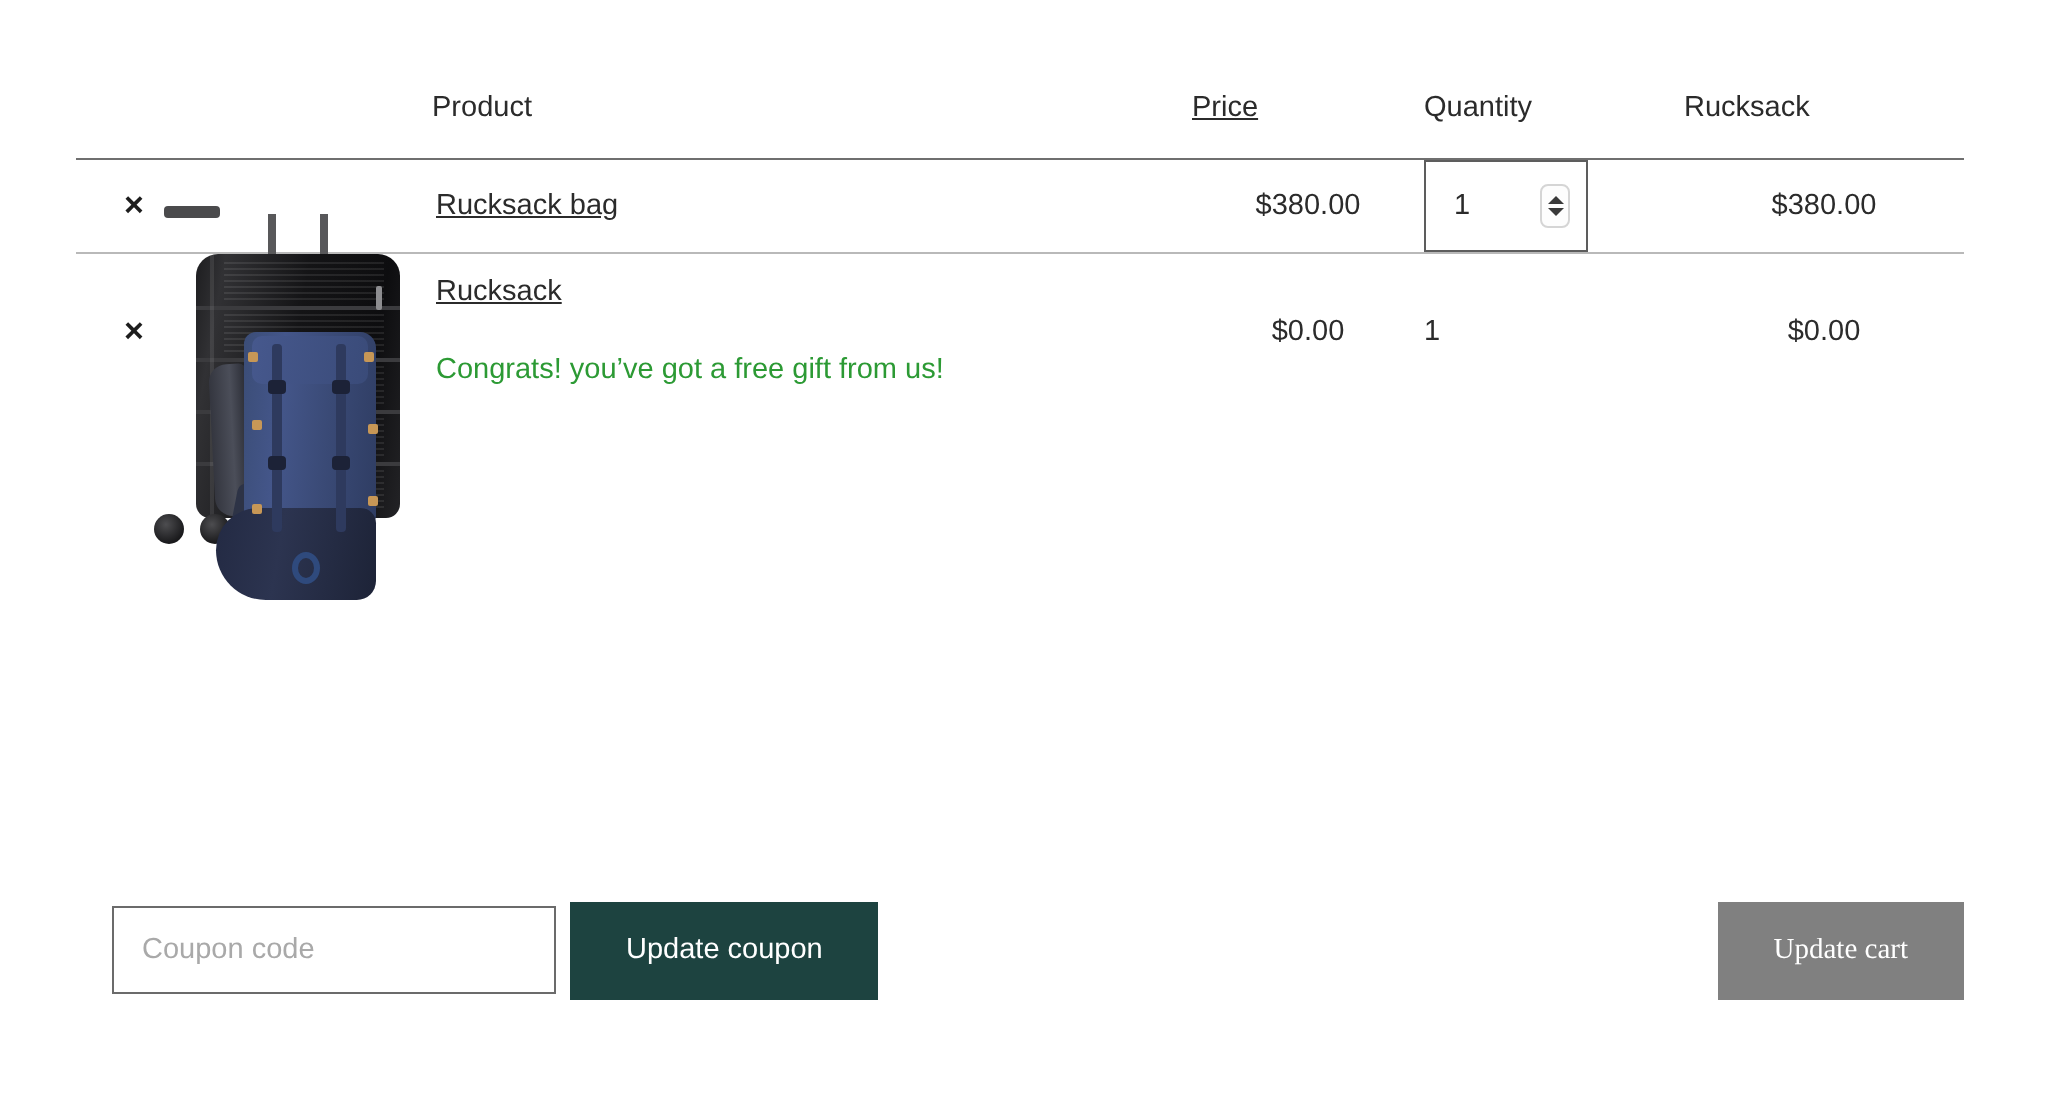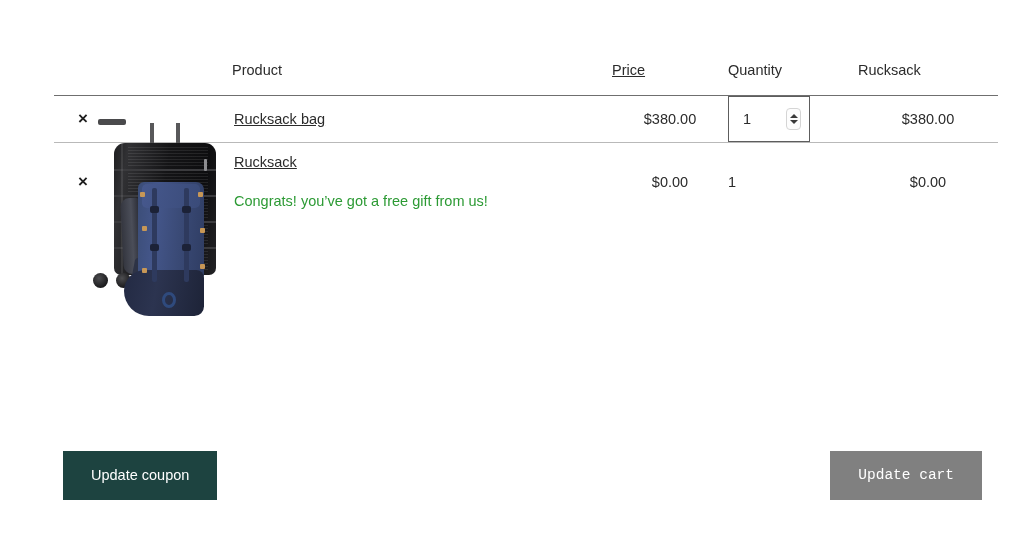--- a/index.html
+++ b/index.html
@@ -15,21 +15,21 @@
   body {
     font-family: "Liberation Sans", sans-serif;
     color: #2b2b2b;
     -webkit-font-smoothing: antialiased;
   }
 
   .cart-wrap {
     position: relative;
     width: 1024px;
     height: 415px;
-    padding: 16px;
+    padding: 0;
   }
 
   
   table.cart-table {
     width: 944px;
     margin: 0 0 0 38px;
     border-collapse: collapse;
     table-layout: fixed;
   }
 
@@ -368,21 +368,21 @@
   }
   .spacer { flex: 1 1 auto; }
   .update-btn {
     height: 49px;
     padding: 0 28px;
     background: #808080;
     color: #ffffff;
     border: none;
     font-size: 14.5px;
     cursor: default;
-    font-family: Liberation Mono, monospace;
+    font-family: Liberation Serif, serif;
     white-space: nowrap;
     margin-right: 4px;
   }
 </style>
 </head>
 <body>
 
 <div class="cart-wrap">
 
   <table class="cart-table">
@@ -498,18 +498,19 @@
           <span class="qty-plain">1</span>
         </td>
 
         <td class="subtotal-cell">$0.00</td>
       </tr>
 
     </tbody>
   </table>
 
   <div class="actions">
+    <input class="coupon-input" type="text" placeholder="Coupon code" style="">
     <button class="apply-btn">Update coupon</button>
     <span class="spacer"></span>
     <button class="update-btn">Update cart</button>
   </div>
 
 </div>
 
 </body></html>

